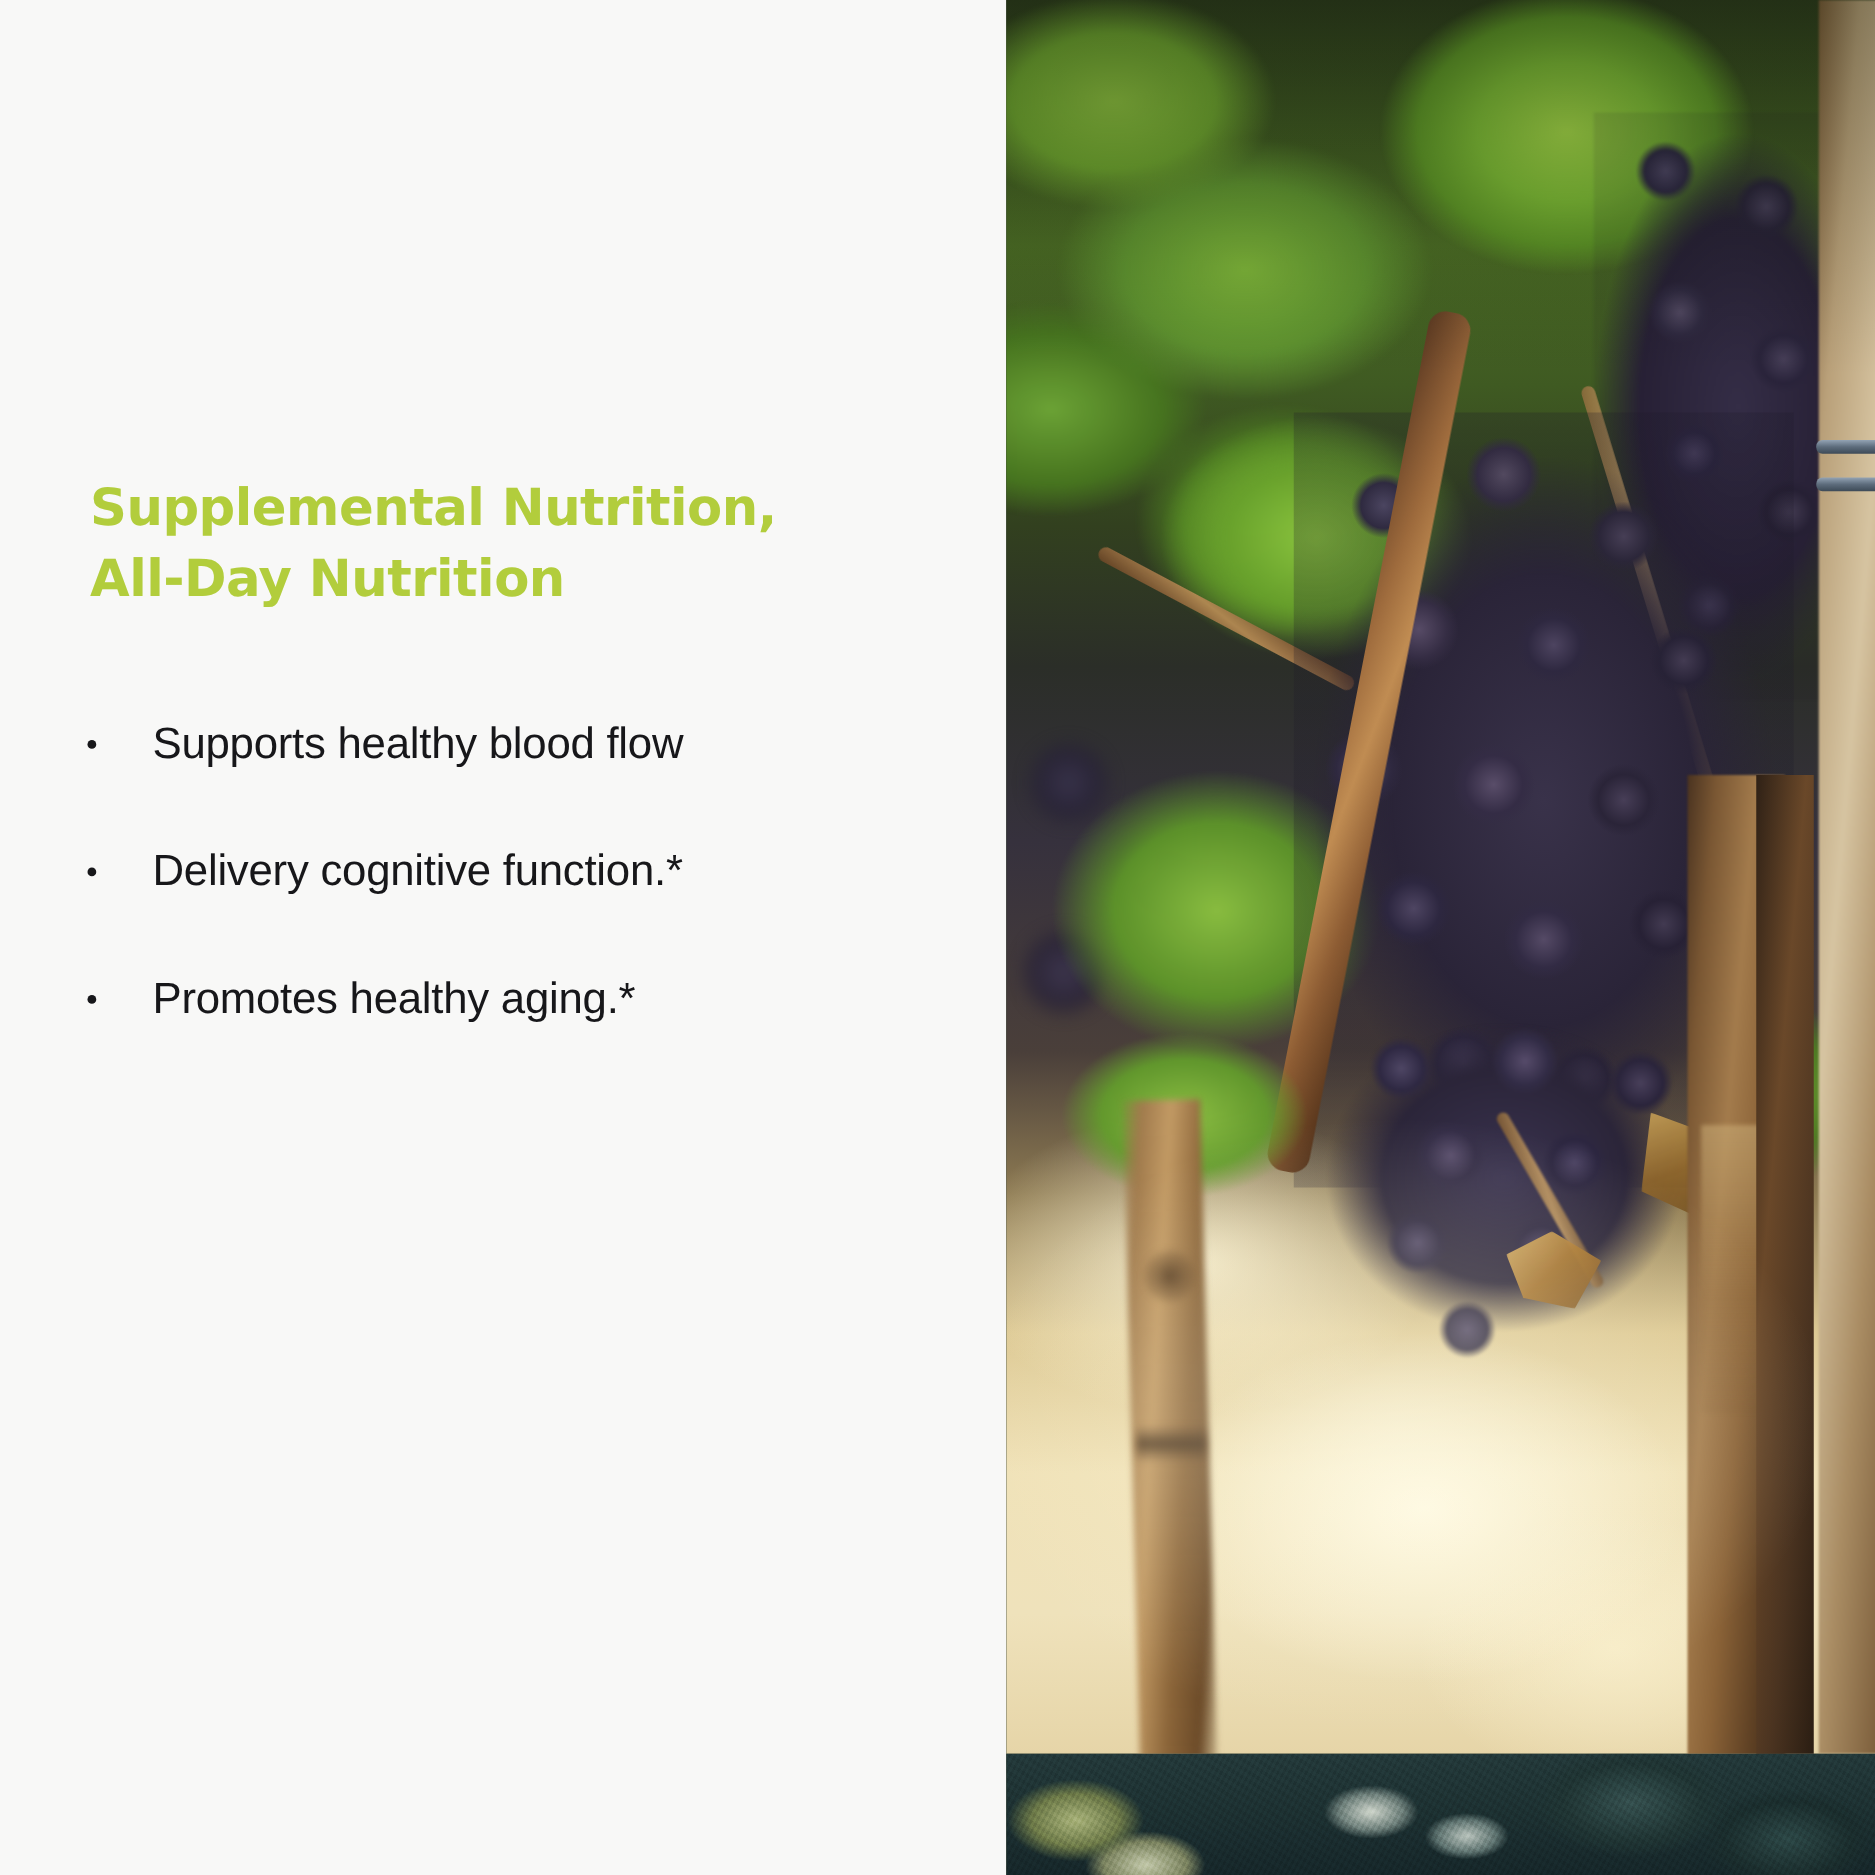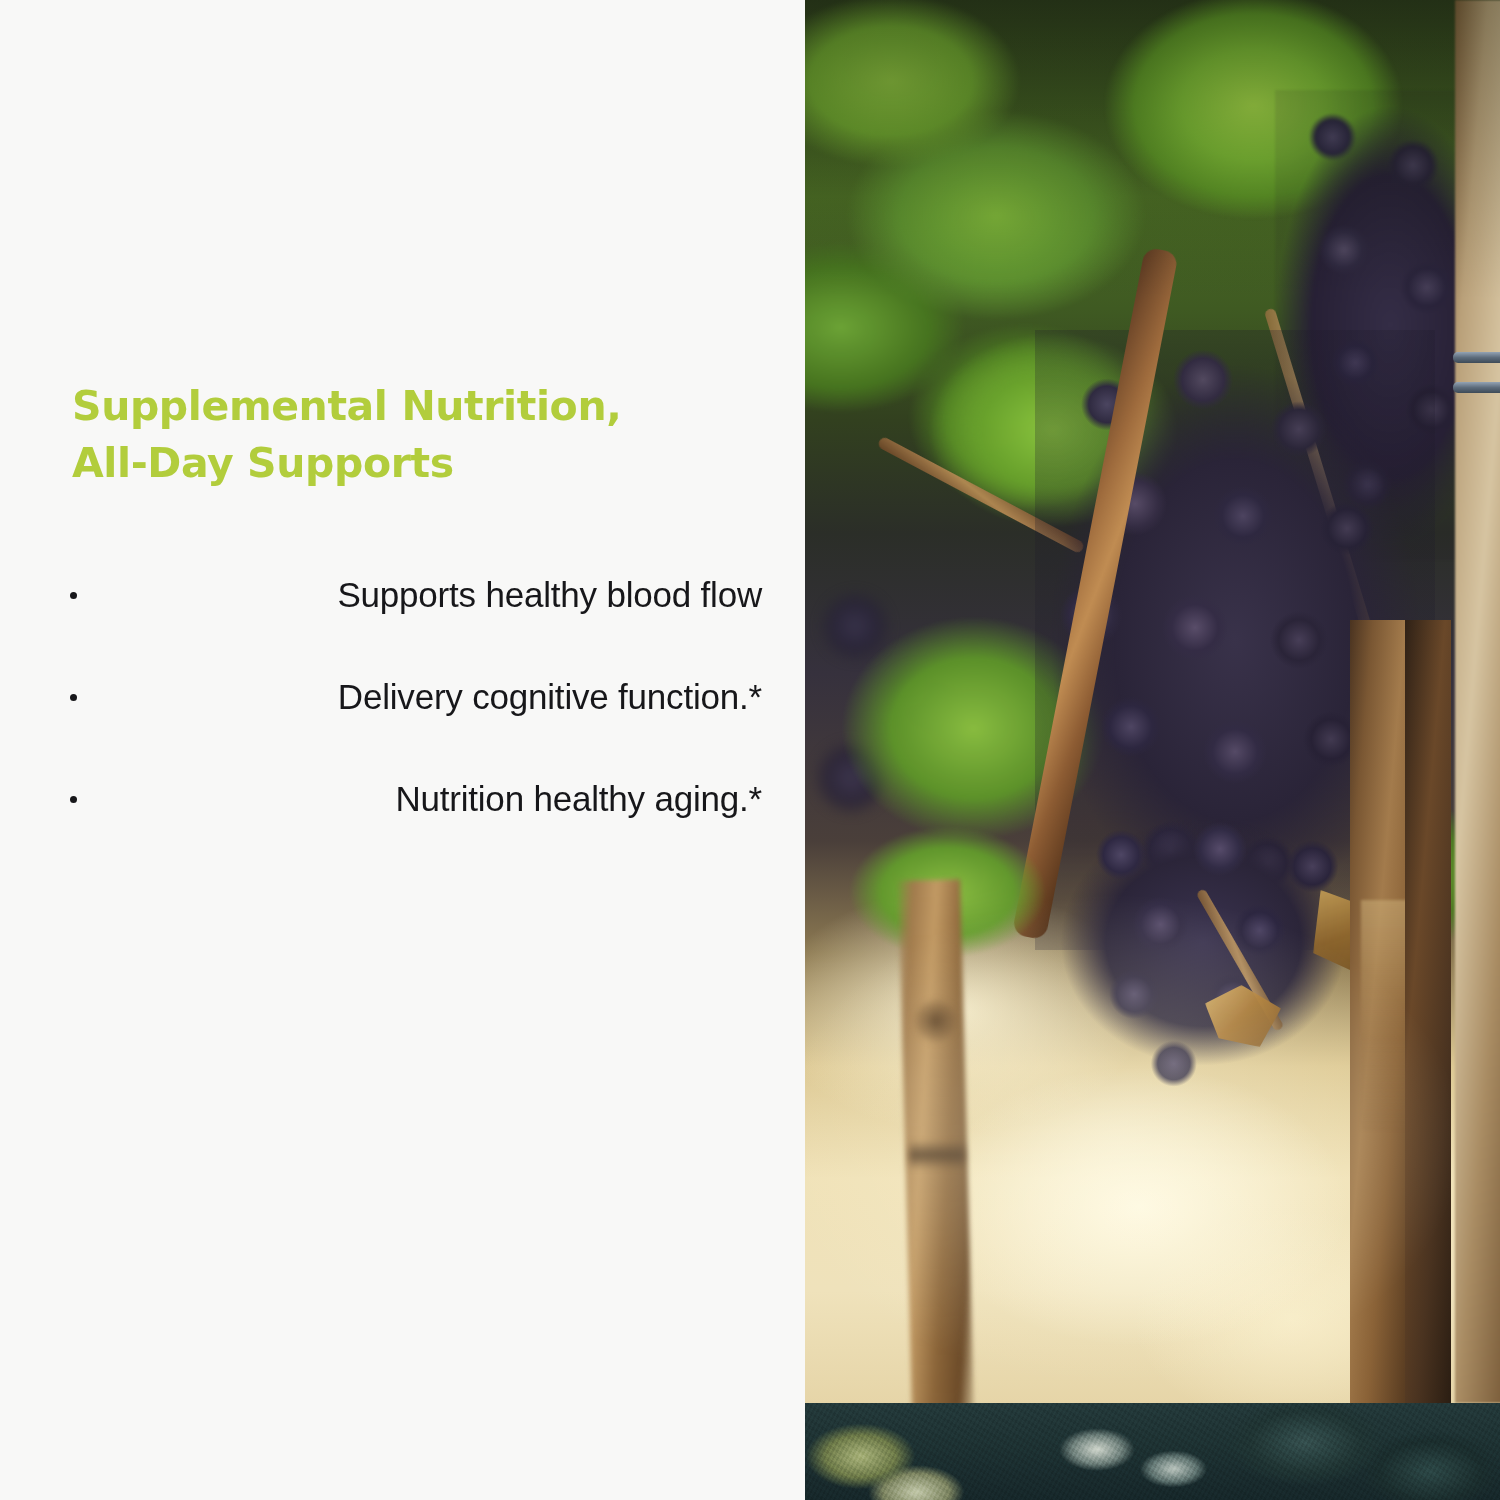--- a/index.html
+++ b/index.html
@@ -59,21 +59,21 @@
   }
   .bullet-item:last-child { margin-bottom:0; }
   .bullet-dot {
     position:absolute;
     left:8px; top:29px;
     width:7px; height:7px;
     border-radius:50%;
     background:#17171a;
   }
   .bullet-text { display:block; }
-  .bullet-text .ln { display:block; white-space:nowrap;text-align:right; }
+  .bullet-text .ln { display:block; white-space:nowrap; }
 
   
   .photo-panel {
     position:absolute;
     left:805px; top:0;
     width:695px; height:1500px;
     overflow:hidden;
     background:#1d2a18;
   }
 
@@ -364,21 +364,21 @@
 </style>
 </head>
 <body>
 
 <div class="page">
 
   <div class="text-panel">
 
     <div class="headline">
       <span class="hl-line">Supplemental Nutrition,</span>
-      <span class="hl-line">All-Day Supports</span>
+      <span class="hl-line">All-Day Nutrition</span>
     </div>
 
     <ul class="bullets">
 
       <li class="bullet-item">
         <span class="bullet-dot"></span>
         <span class="bullet-text">
           <span class="ln">Supports healthy blood flow</span>
         </span>
       </li>
@@ -386,21 +386,21 @@
       <li class="bullet-item">
         <span class="bullet-dot"></span>
         <span class="bullet-text">
           <span class="ln">Delivery cognitive function.*</span>
         </span>
       </li>
 
       <li class="bullet-item">
         <span class="bullet-dot"></span>
         <span class="bullet-text">
-          <span class="ln">Nutrition healthy aging.*</span>
+          <span class="ln">Promotes healthy aging.*</span>
         </span>
       </li>
 
     </ul>
   </div>
 
   <div class="photo-panel">
 
     <div class="vineyard">
       <div class="layer leaf-mass-a"></div>

